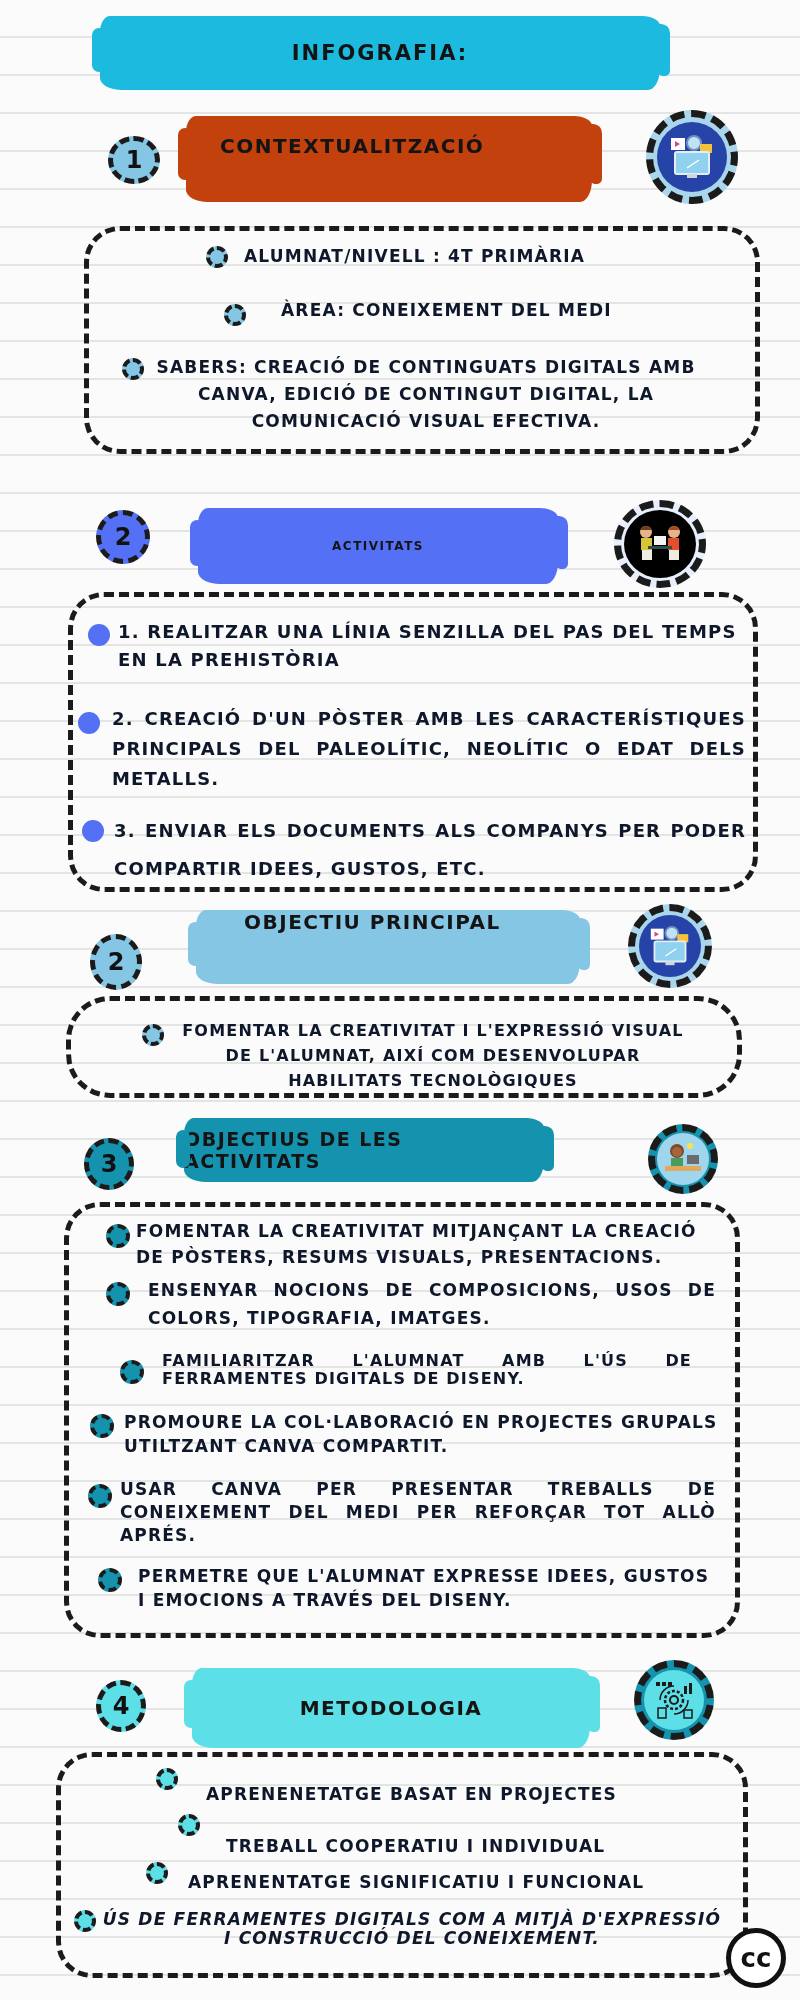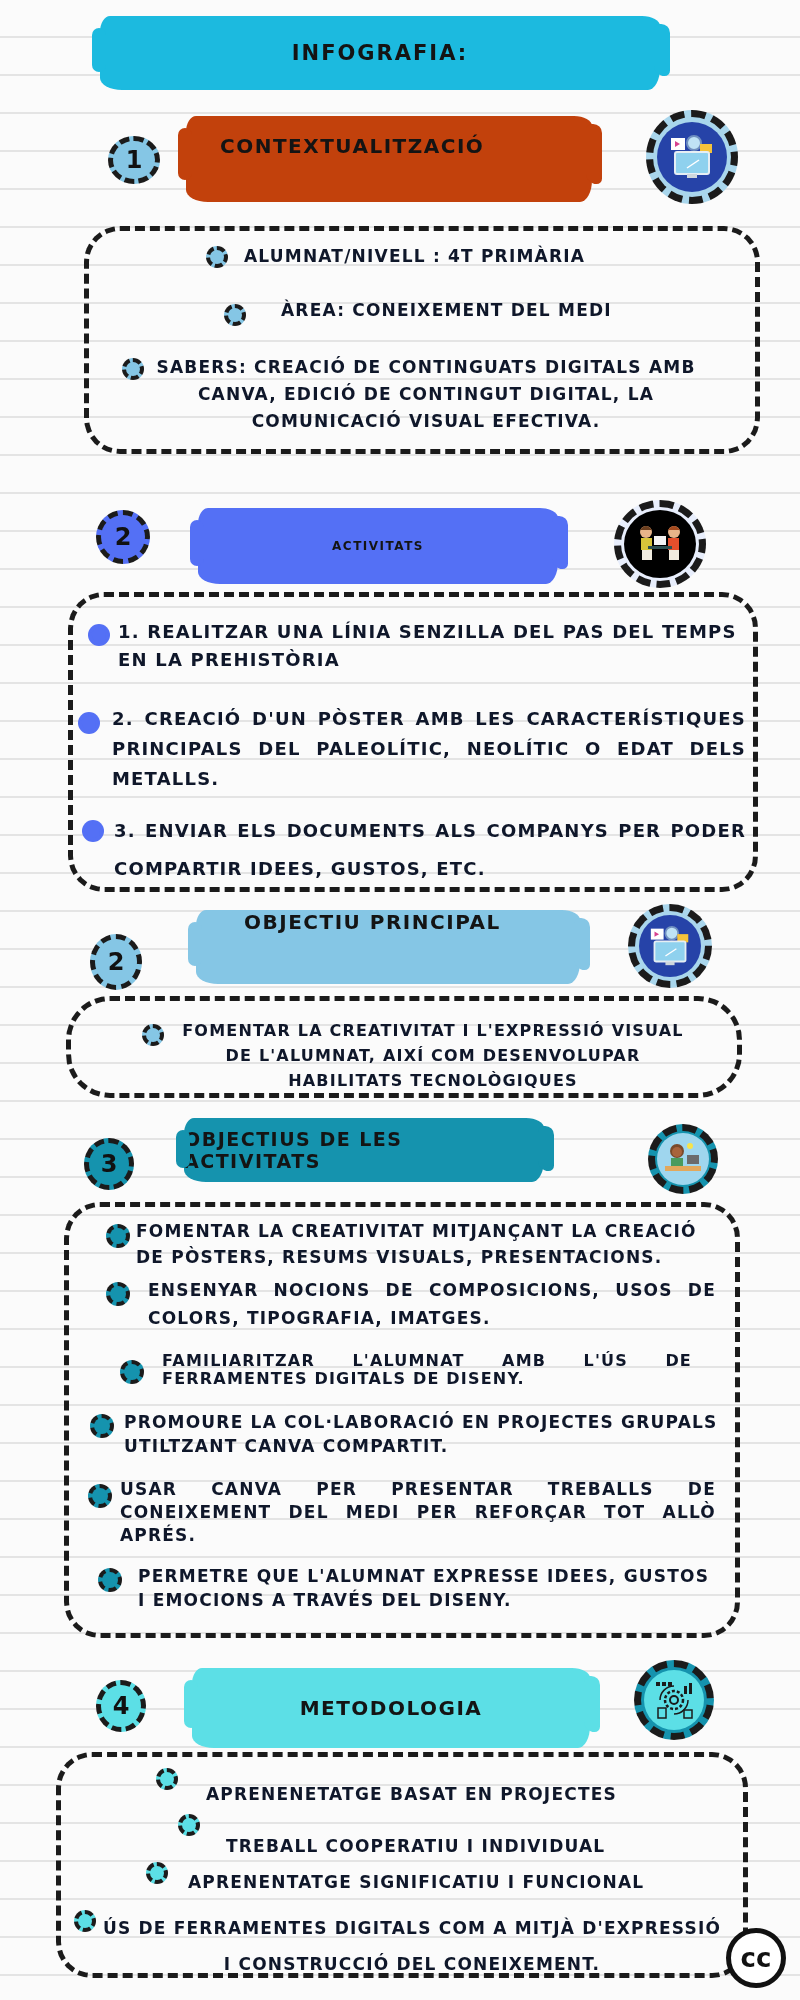--- a/index.html
+++ b/index.html
@@ -206,17 +206,17 @@
 </div>
 
 <div class="box" style="left:56px; top:1752px; width:692px; height:226px;"></div>
 <div class="bullet" style="left:156px; top:1768px; background:#5cdfe6;"></div>
 <div class="item" style="left:206px; top:1782px; width:480px; font-size:17px;">APRENENETATGE BASAT EN PROJECTES</div>
 <div class="bullet" style="left:178px; top:1814px; background:#5cdfe6;"></div>
 <div class="item" style="left:226px; top:1826px; width:460px; font-size:17px;margin-top:8px;">TREBALL COOPERATIU I INDIVIDUAL</div>
 <div class="bullet" style="left:146px; top:1862px; background:#5cdfe6;"></div>
 <div class="item" style="left:188px; top:1870px; width:500px; font-size:17px;">APRENENTATGE SIGNIFICATIU I FUNCIONAL</div>
 <div class="bullet" style="left:74px; top:1910px; background:#5cdfe6;"></div>
-<div class="item center" style="left:96px; top:1910px; width:632px; font-size:17px; line-height:36px;">ÚS DE FERRAMENTES DIGITALS COM A MITJÀ D'EXPRESSIÓ I CONSTRUCCIÓ DEL CONEIXEMENT.</div>
+<div class="item center" style="left:96px; top:1910px; width:632px; font-size:17px; line-height:19px;font-style:italic;">ÚS DE FERRAMENTES DIGITALS COM A MITJÀ D'EXPRESSIÓ I CONSTRUCCIÓ DEL CONEIXEMENT.</div>
 
 <div class="abs" style="left:726px; top:1928px; width:60px; height:60px; border:5px solid #111; border-radius:50%; background:#fff; display:flex; align-items:center; justify-content:center; font-weight:bold; font-size:26px; color:#111;">
   <span>cc</span>
 </div>
 
 </body></html>

